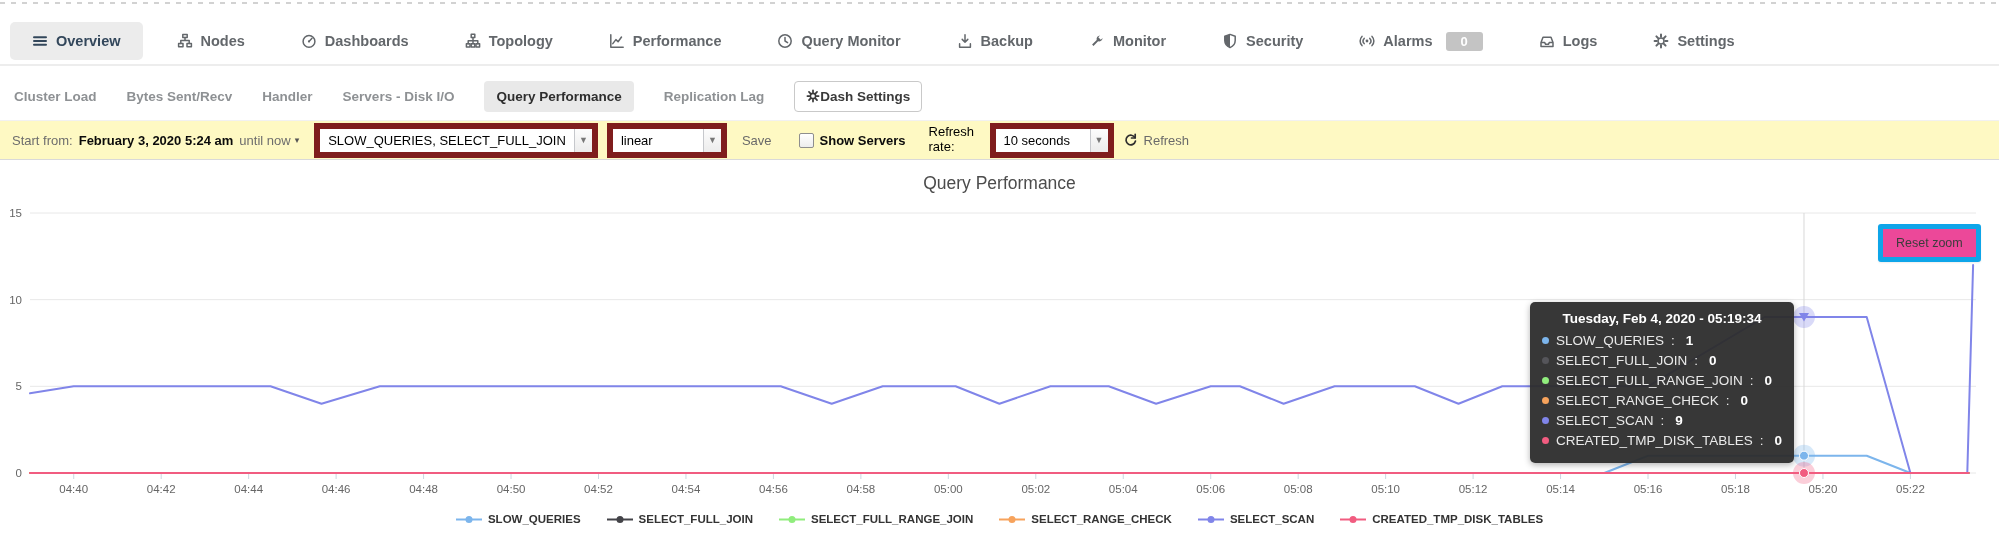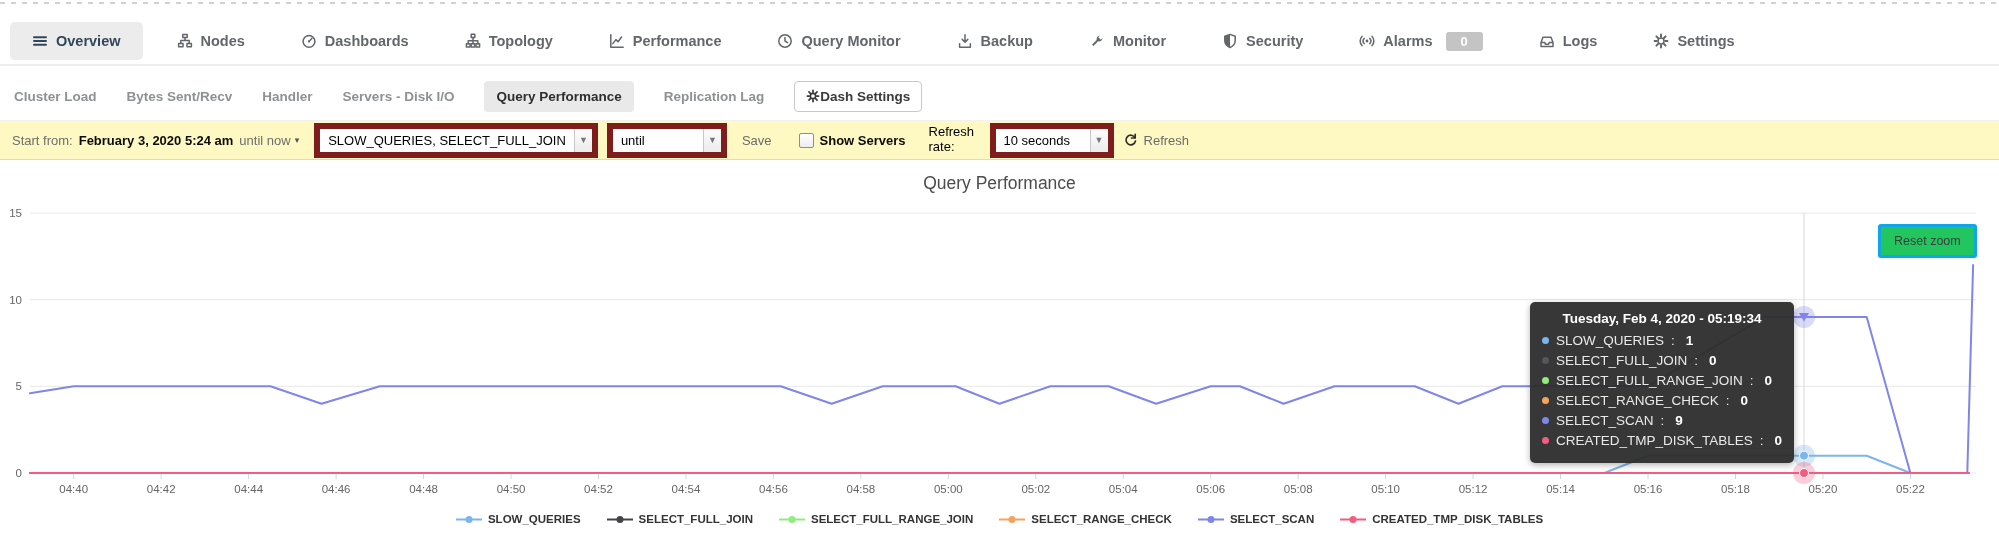--- a/index.html
+++ b/index.html
@@ -34,21 +34,21 @@
   .sel .txt{padding:0 8px;display:flex;align-items:center;font-size:13px;color:#000;white-space:nowrap}
   .sel .arr{width:17px;border-left:1px solid #c6c8cc;display:flex;align-items:center;justify-content:center;
     color:#777;font-size:9px;background:linear-gradient(#fcfcfc,#ececec)}
   .checkbox{width:13px;height:13px;border:1px solid #8e8e8e;border-radius:2px;background:linear-gradient(#fff,#ededed);cursor:pointer}
   .rlabel{line-height:1.15;color:#000}
   .link{color:#6a6a6a;cursor:pointer}
   .gap6{margin-left:6px}.gap14{margin-left:14px}.gap18{margin-left:18px}
   
   .chart-title{position:absolute;top:173px;left:0;width:100%;text-align:center;font-size:17.5px;color:#4c4c4c;z-index:3}
   #plot{position:absolute;left:0;top:0;z-index:1}
-  .reset-zoom{position:absolute;left:1878px;top:224px;z-index:6;background:#22c55e;border:3px solid #0ea5e9;
+  .reset-zoom{position:absolute;left:1878px;top:224px;z-index:6;background:#ec4899;border:5px solid #0ea5e9;
     border-radius:3px;padding:7px 13px;font-size:12.5px;color:#3c3c3c;box-shadow:0 1px 2px rgba(0,0,0,.07);cursor:pointer}
   .tooltip{position:absolute;z-index:7;background:rgba(44,44,44,.95);border-radius:5px;padding:9px 12px 10px;
     color:#fff;font-size:13.5px;box-shadow:0 2px 6px rgba(0,0,0,.3);white-space:nowrap}
   .tt-title{font-weight:bold;text-align:center;margin-bottom:7px;font-size:13.5px}
   .tt-row{display:flex;align-items:center;gap:7px;margin:5px 0;color:#e9e9e9}
   .tt-dot{width:7px;height:7px;border-radius:50%;flex:0 0 auto}
   .tt-val{font-weight:bold;color:#fff;margin-left:4px}
   .legend{position:absolute;top:513px;left:0;width:100%;display:flex;justify-content:center;gap:26px;z-index:3;
     font-size:11.5px;font-weight:bold;color:#333}
   .lg-item{display:flex;align-items:center;gap:6px;cursor:pointer;white-space:nowrap}
@@ -237,21 +237,21 @@
     <span class="bold" style="margin-left:-3px">February 3, 2020 5:24 am</span>
     <span class="muted" style="margin-left:-3px">until now</span>
     <span class="caret" style="margin-left:-5px">▾</span>
 
     <span class="sel gap6">
       <span class="txt">SLOW_QUERIES, SELECT_FULL_JOIN</span>
       <span class="arr">▼</span>
     </span>
 
     <span class="sel" style="width:108px">
-      <span class="txt" style="flex:1">until</span>
+      <span class="txt" style="flex:1">linear</span>
       <span class="arr">▼</span>
     </span>
 
     <span class="link gap6">Save</span>
 
     <span class="checkbox gap18"></span>
     <span style="color:#0b0b0b;font-weight:600;margin-left:-3px">Show Servers</span>
 
     <span class="rlabel gap14" style="width:52px">Refresh rate:</span>
 

